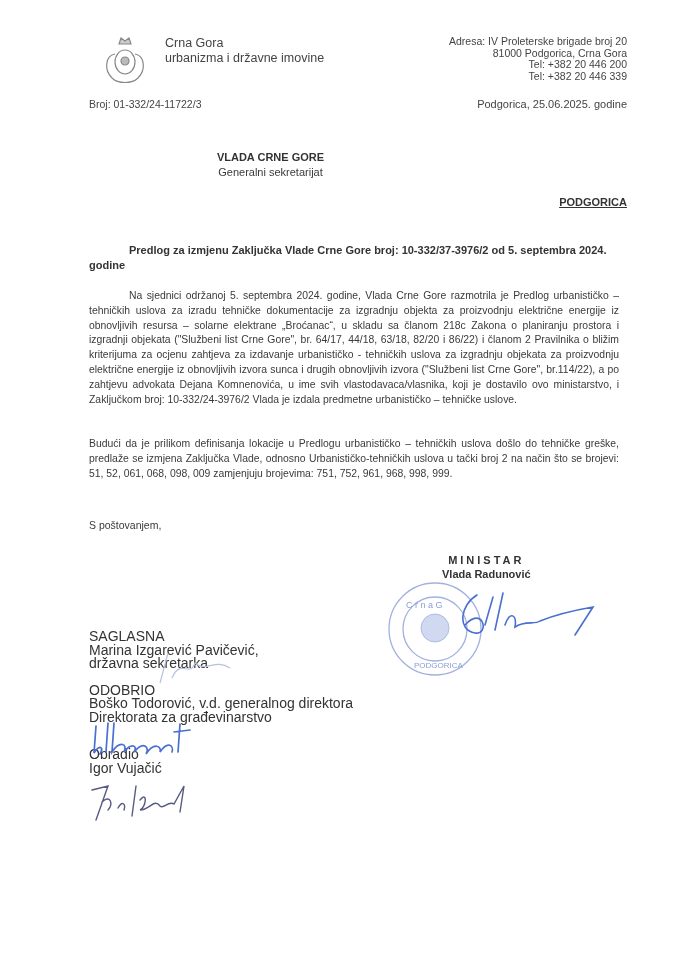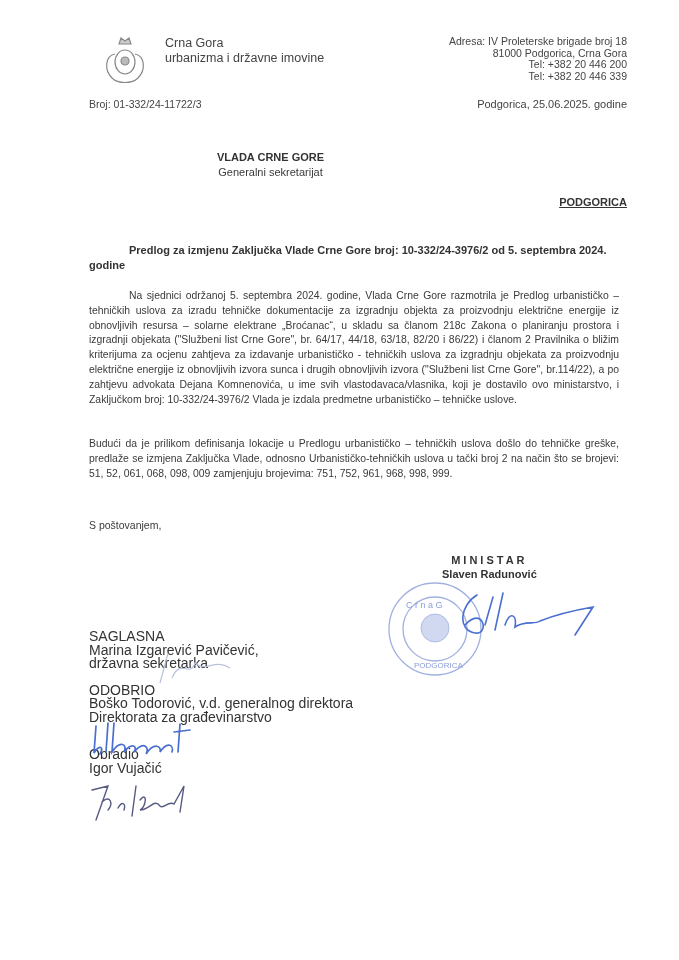--- a/index.html
+++ b/index.html
@@ -38,46 +38,46 @@
     <circle cx="25" cy="27" r="4" fill="#bbb"></circle>
   </g>
 </svg>
 
 <div class="abs org">
   <div>Crna Gora</div>
   <div>urbanizma i državne imovine</div>
 </div>
 
 <div class="abs addr">
-  <div>Adresa: IV Proleterske brigade broj 18</div>
+  <div>Adresa: IV Proleterske brigade broj 20</div>
   <div>81000 Podgorica, Crna Gora</div>
   <div>Tel: +382 20 446 200</div>
   <div>Tel: +382 20 446 339</div>
 </div>
 
 <div class="abs broj">Broj: 01-332/24-11722/3</div>
 <div class="abs date">Podgorica, 25.06.2025. godine</div>
 
 <div class="abs recip">
   <div class="t">VLADA CRNE GORE</div>
   <div>Generalni sekretarijat</div>
 </div>
 
 <div class="abs city">PODGORICA</div>
 
-<div class="abs subject">Predlog za izmjenu Zaključka Vlade Crne Gore broj: 10-332/24-3976/2 od 5. septembra 2024. godine</div>
+<div class="abs subject">Predlog za izmjenu Zaključka Vlade Crne Gore broj: 10-332/37-3976/2 od 5. septembra 2024. godine</div>
 
 <div class="abs p1">Na sjednici održanoj 5. septembra 2024. godine, Vlada Crne Gore razmotrila je Predlog urbanističko – tehničkih uslova za izradu tehničke dokumentacije za izgradnju objekta za proizvodnju električne energije iz obnovljivih resursa – solarne elektrane „Broćanac“, u skladu sa članom 218c Zakona o planiranju prostora i izgradnji objekata ("Službeni list Crne Gore", br. 64/17, 44/18, 63/18, 82/20 i 86/22) i članom 2 Pravilnika o bližim kriterijuma za ocjenu zahtjeva za izdavanje urbanističko - tehničkih uslova za izgradnju objekata za proizvodnju električne energije iz obnovljivih izvora sunca i drugih obnovljivih izvora ("Službeni list Crne Gore", br.114/22), a po zahtjevu advokata Dejana Komnenovića, u ime svih vlastodavaca/vlasnika, koji je dostavilo ovo ministarstvo, i Zaključkom broj: 10-332/24-3976/2 Vlada je izdala predmetne urbanističko – tehničke uslove.</div>
 <div class="abs p2">Budući da je prilikom definisanja lokacije u Predlogu urbanističko – tehničkih uslova došlo do tehničke greške, predlaže se izmjena Zaključka Vlade, odnosno Urbanističko-tehničkih uslova u tački broj 2 na način što se brojevi: 51, 52, 061, 068, 098, 009 zamjenjuju brojevima: 751, 752, 961, 968, 998, 999.</div>
 
 <div class="abs closing">S poštovanjem,</div>
 
 <div class="abs minister">
   <div class="title">MINISTAR</div>
-  <div>Slaven Radunović</div>
+  <div>Vlada Radunović</div>
 </div>
 
 <svg class="abs stamp" viewBox="0 0 98 98">
   <g fill="none" stroke="#8a9ed8" stroke-width="1.3" opacity="0.8">
     <circle cx="49" cy="49" r="46"></circle>
     <circle cx="49" cy="49" r="32"></circle>
     <circle cx="49" cy="48" r="14" fill="#c6d0ee" stroke-width="0.8"></circle>
   </g>
   <text x="20" y="28" font-size="9" fill="#8a9ed8" font-family="Liberation Sans, sans-serif">C r n a  G</text>
   <text x="28" y="88" font-size="8" fill="#8a9ed8" font-family="Liberation Sans, sans-serif">PODGORICA</text>

